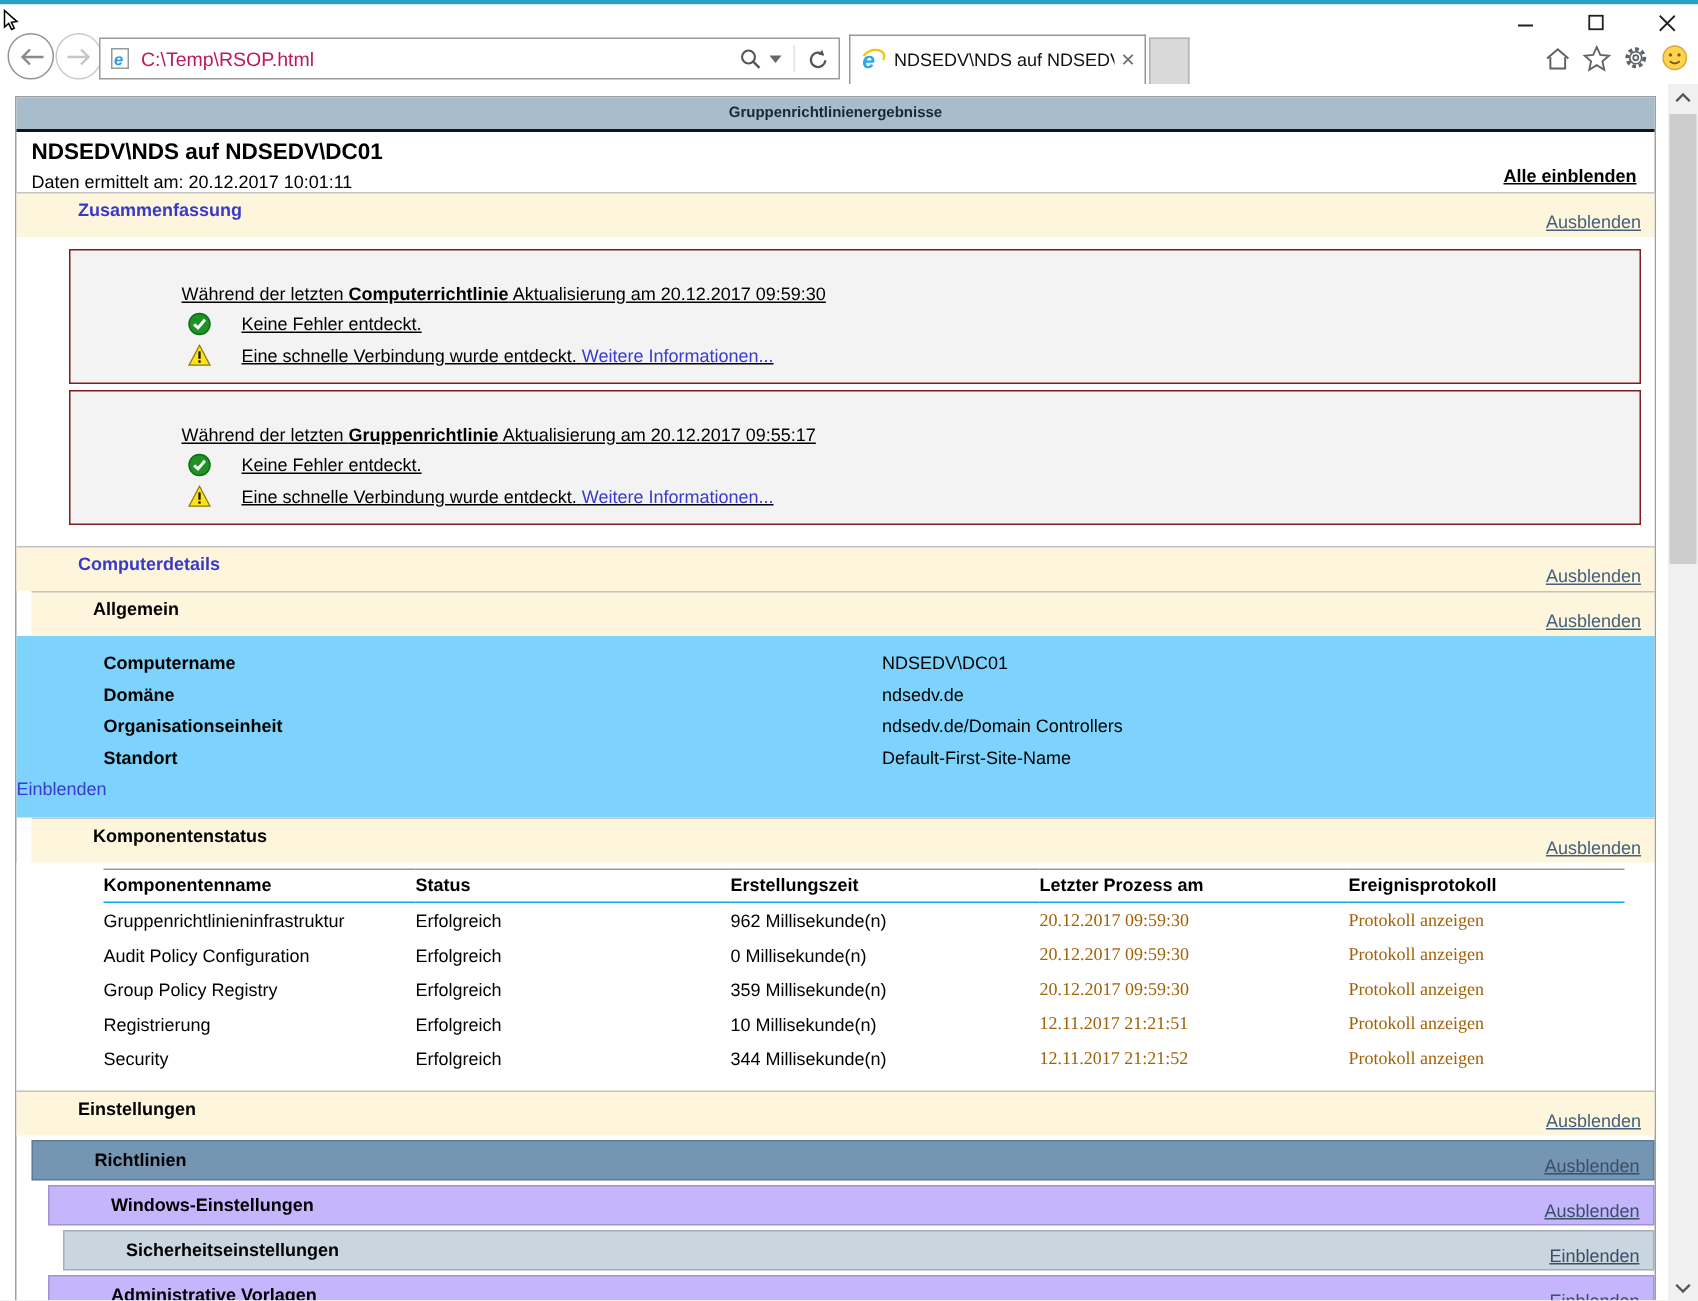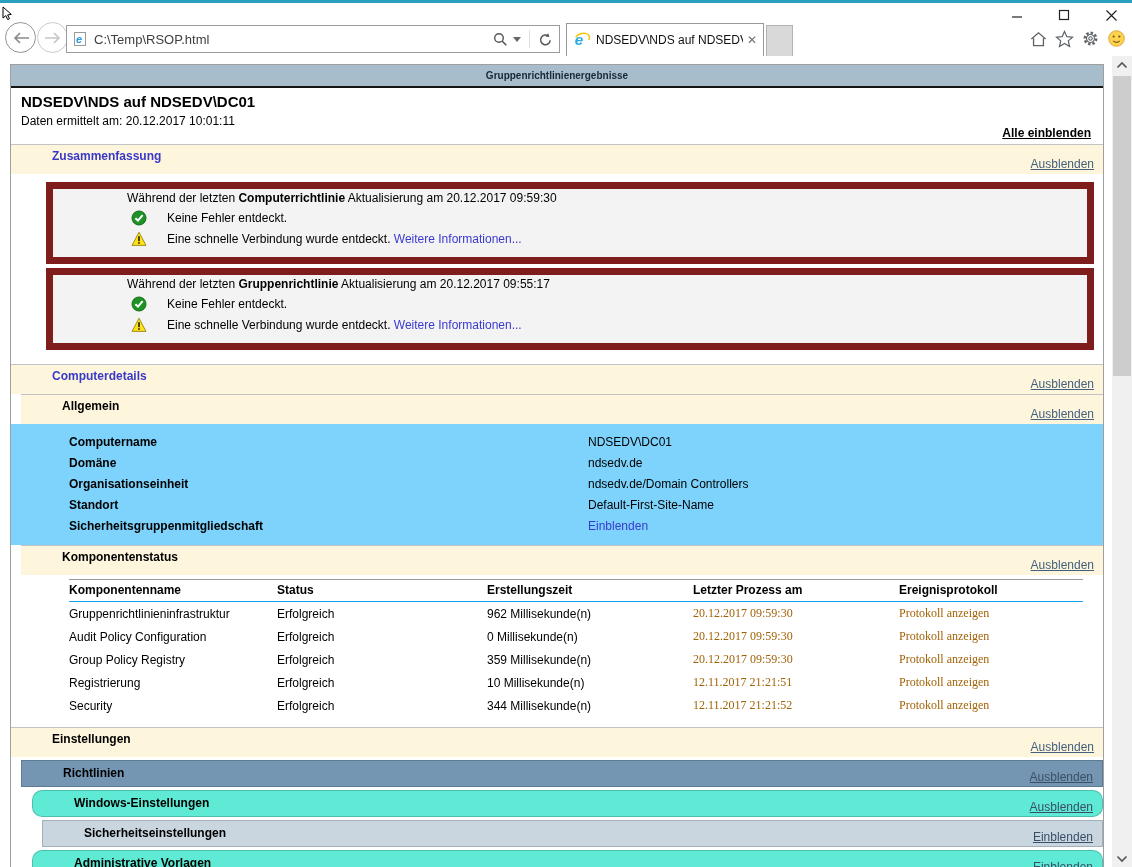--- a/index.html
+++ b/index.html
@@ -6,55 +6,55 @@
   .window{position:relative;width:1132px;height:867px;background:#fff;overflow:hidden;}
   .topline{position:absolute;top:0;left:0;right:0;height:3px;background:#2a9fc0;}
   .chrome{position:absolute;top:3px;left:0;right:0;height:53px;background:#fff;border-bottom:1px solid #dcdcdc;}
   .cursor{position:absolute;left:2px;top:6px;z-index:50;}
   .win-controls{position:absolute;top:6px;right:10px;display:flex;gap:25px;z-index:10;}
   .wbtn{width:22px;height:18px;display:flex;align-items:center;justify-content:center;cursor:pointer;}
   .navbtn{position:absolute;top:19px;width:31px;height:31px;border-radius:50%;box-sizing:border-box;display:flex;align-items:center;justify-content:center;cursor:pointer;background:#fff;}
   .back{left:5px;border:1px solid #949494;}
   .fwd{left:37px;border:1px solid #cbcbcb;}
   .addressbar{position:absolute;left:66px;top:22px;width:494px;height:28px;box-sizing:border-box;border:1px solid #9b9b9b;background:#fff;display:flex;align-items:center;padding:0 4px 0 5px;}
-  .addressbar .url{flex:1;font-size:13px;color:#404040;margin-left:6px;white-space:nowrap;overflow:hidden;}
+  .addressbar .url{flex:1;font-size:13px;color:#be185d;margin-left:6px;white-space:nowrap;overflow:hidden;}
   .azone{display:flex;align-items:center;gap:5px;padding-right:2px;}
   .caret{width:0;height:0;border-left:4px solid transparent;border-right:4px solid transparent;border-top:5px solid #666;}
   .asep{width:1px;height:18px;background:#e0e0e0;margin:0 3px;}
   .tab{position:absolute;left:566px;top:20px;width:198px;height:33px;box-sizing:border-box;background:#fff;border:1px solid #989898;border-bottom:none;display:flex;align-items:center;padding:0 6px;cursor:pointer;}
   .tab .ttl{flex:1;font-size:12px;color:#111;margin-left:5px;white-space:nowrap;overflow:hidden;}
   .tabx{color:#707070;font-size:12px;margin-left:4px;cursor:pointer;line-height:1;}
   .newtab{position:absolute;left:766px;top:22px;width:27px;height:31px;background:#d9d9d9;border:1px solid #b3b3b3;border-bottom:none;box-sizing:border-box;cursor:pointer;}
   .chrome-icons{position:absolute;right:6px;top:26px;display:flex;gap:7px;align-items:center;}
   .cico{width:19px;height:19px;display:flex;align-items:center;justify-content:center;cursor:pointer;}
   .page{position:absolute;top:56px;left:0;width:1132px;height:811px;background:#fff;overflow:hidden;}
   .scrollbar{position:absolute;right:0;top:0;width:20px;height:811px;background:#f0f0f0;}
   .sbarrow{position:absolute;left:0;width:20px;height:17px;display:flex;align-items:center;justify-content:center;cursor:pointer;}
   .sb-up{top:0;}.sb-down{bottom:0;}
   .sb-thumb{position:absolute;left:1px;top:20px;width:18px;height:300px;background:#cdcdcd;cursor:pointer;}
   .report{position:absolute;left:10px;top:8px;width:1094px;height:920px;box-sizing:border-box;border:1px solid #9f9f9f;border-bottom:none;background:#fff;font-size:12px;color:#000;}
   .banner{height:21px;line-height:21px;background:#a7bdcb;border-bottom:2px solid #141414;text-align:center;font-weight:bold;font-size:10px;color:#16283a;}
-  .rhead{position:relative;height:56px;padding:5px 10px 0 10px;box-sizing:border-box;}
+  .rhead{position:relative;height:40px;padding:5px 10px 0 10px;box-sizing:border-box;}
   .rtitle{font-size:15px;font-weight:bold;}
   .rdate{font-size:12px;margin-top:4px;}
   .showall{position:absolute;right:12px;bottom:4px;font-size:12px;font-weight:bold;color:#000;text-decoration:underline;cursor:pointer;}
   .sbar{position:relative;height:30px;box-sizing:border-box;}
   .cream{background:#fdf6dd;border-top:1px solid #c3c3c3;}
   .lvl1{margin-left:10px;}.lvl2{margin-left:21px;}.lvl3{margin-left:31px;}
   .stitle{position:absolute;left:8px;top:4px;font-weight:bold;font-size:12px;color:#000;margin-left:33px;}
   .stitle.blue{color:#3939c8;}
   .toggle{position:absolute;right:9px;bottom:3px;font-size:12px;color:#44607e;text-decoration:underline;cursor:pointer;}
   .bbar{height:27px;margin-top:3px;border:1px solid rgba(0,0,0,0.18);}
   .bbar .stitle{top:5px;}
   .bbar .toggle{bottom:2px;color:#3a4f66;}
   .blue-d{background:#7596b3;}
-  .blue-m{background:#5eead4;border-radius:10px;}
+  .blue-m{background:#c4b5fd;}
   .blue-l{background:#c9d6e0;}
   .zcontent{padding:8px 9px 14px 35px;background:#fff;}
-  .sumbox{background:#f3f3f3;border:7px solid #7f1d1d;padding:2px 0 10px 0;}
+  .sumbox{background:#f3f3f3;border:1px solid #7f1d1d;padding:22px 0 10px 0;text-decoration:underline;}
   .sumbox + .sumbox{margin-top:4px;}
   .sintro{padding-left:74px;font-size:12px;line-height:14px;}
   .srow{position:relative;margin-top:6px;padding-left:114px;min-height:15px;line-height:15px;font-size:12px;}
   .sic{position:absolute;left:78px;top:-1px;}
   .rlink{color:#3a3ad0;cursor:pointer;}
   .agcontent{padding:8px 0 8px 0;background:#7dd3fc;}
   .kv{display:flex;padding:4px 0;font-size:12px;line-height:13px;}
   .kv .k{margin-left:58px;width:519px;font-weight:bold;}
   .tblwrap{padding:4px 20px 10px 58px;background:#fff;}
   table.comp{border-collapse:collapse;table-layout:fixed;width:100%;border-top:1px solid #9a9a9a;}
@@ -239,21 +239,20 @@
         </div>
         <div class="kv">
           <span class="k">Organisationseinheit</span>
           <span class="v">ndsedv.de/Domain Controllers</span>
         </div>
         <div class="kv">
           <span class="k">Standort</span>
           <span class="v">Default-First-Site-Name</span>
         </div>
         <div class="kv">
-          <span class="k">Sicherheitsgruppenmitgliedschaft</span>
           <span class="v rlink">Einblenden</span>
         </div>
       </div>
 
       <div class="sbar cream lvl1">
         <span class="stitle">Komponentenstatus</span>
         <span class="toggle">Ausblenden</span>
       </div>
       <div class="tblwrap">
         <table class="comp">

